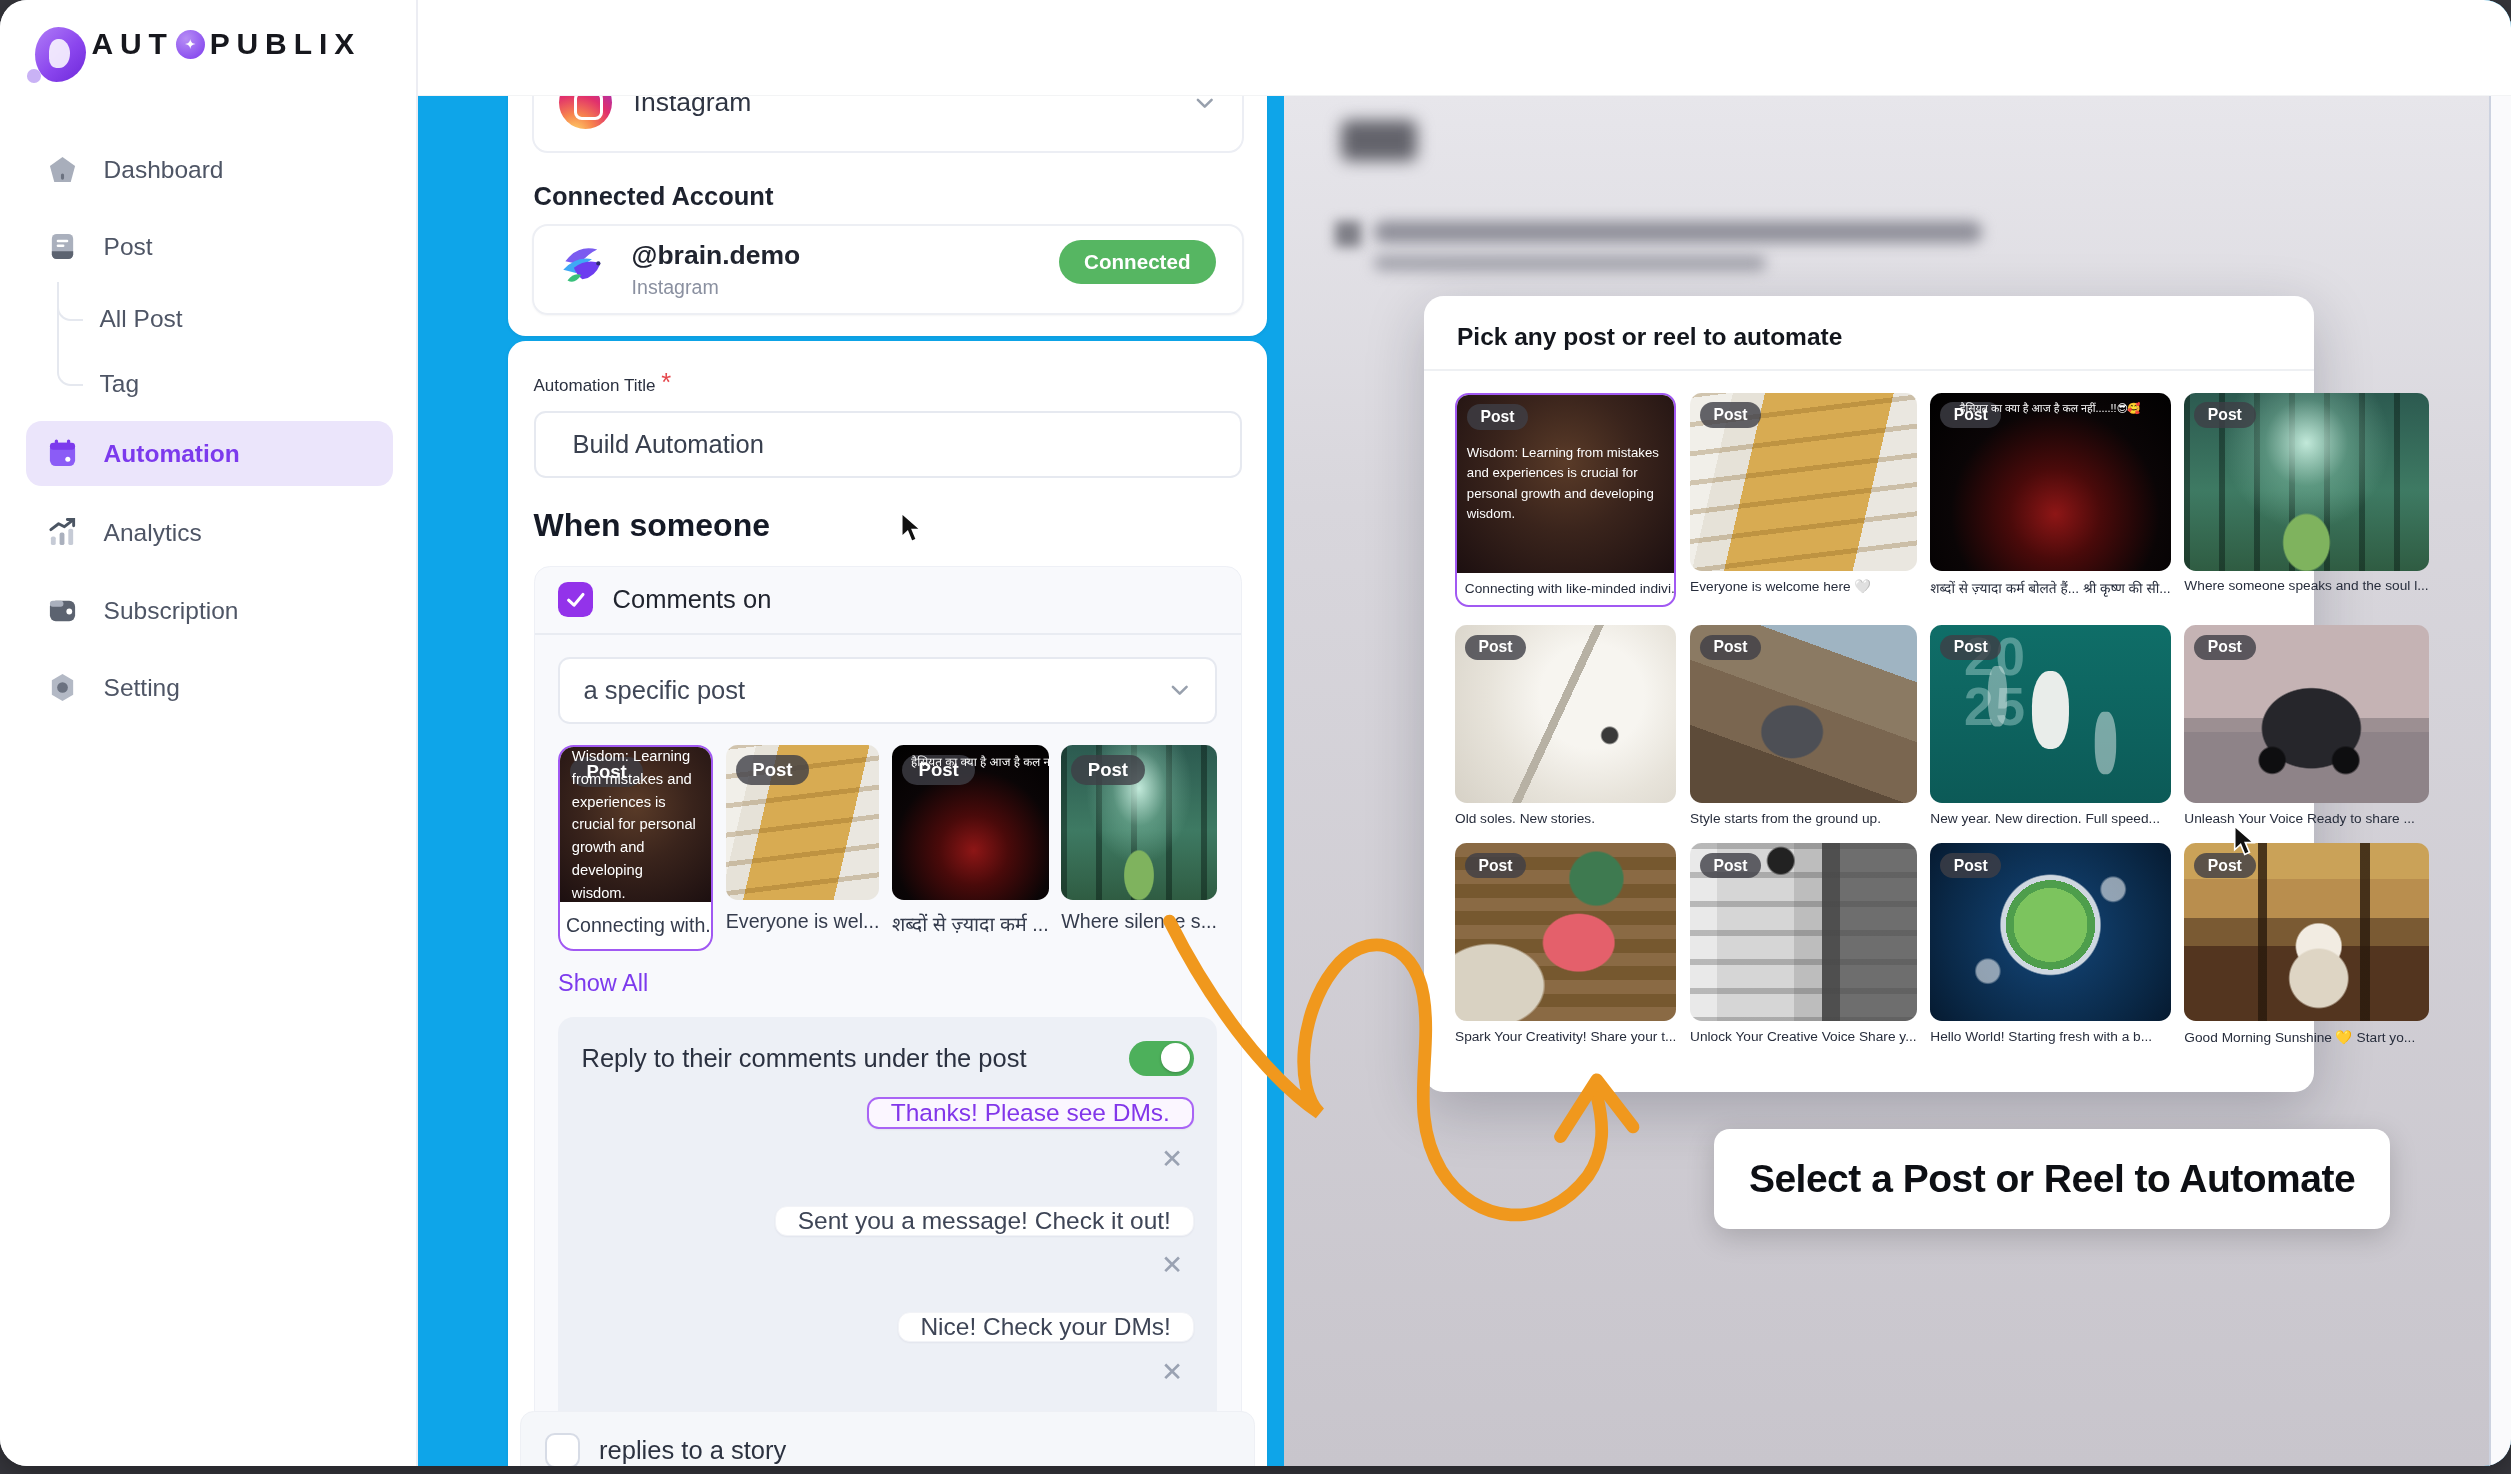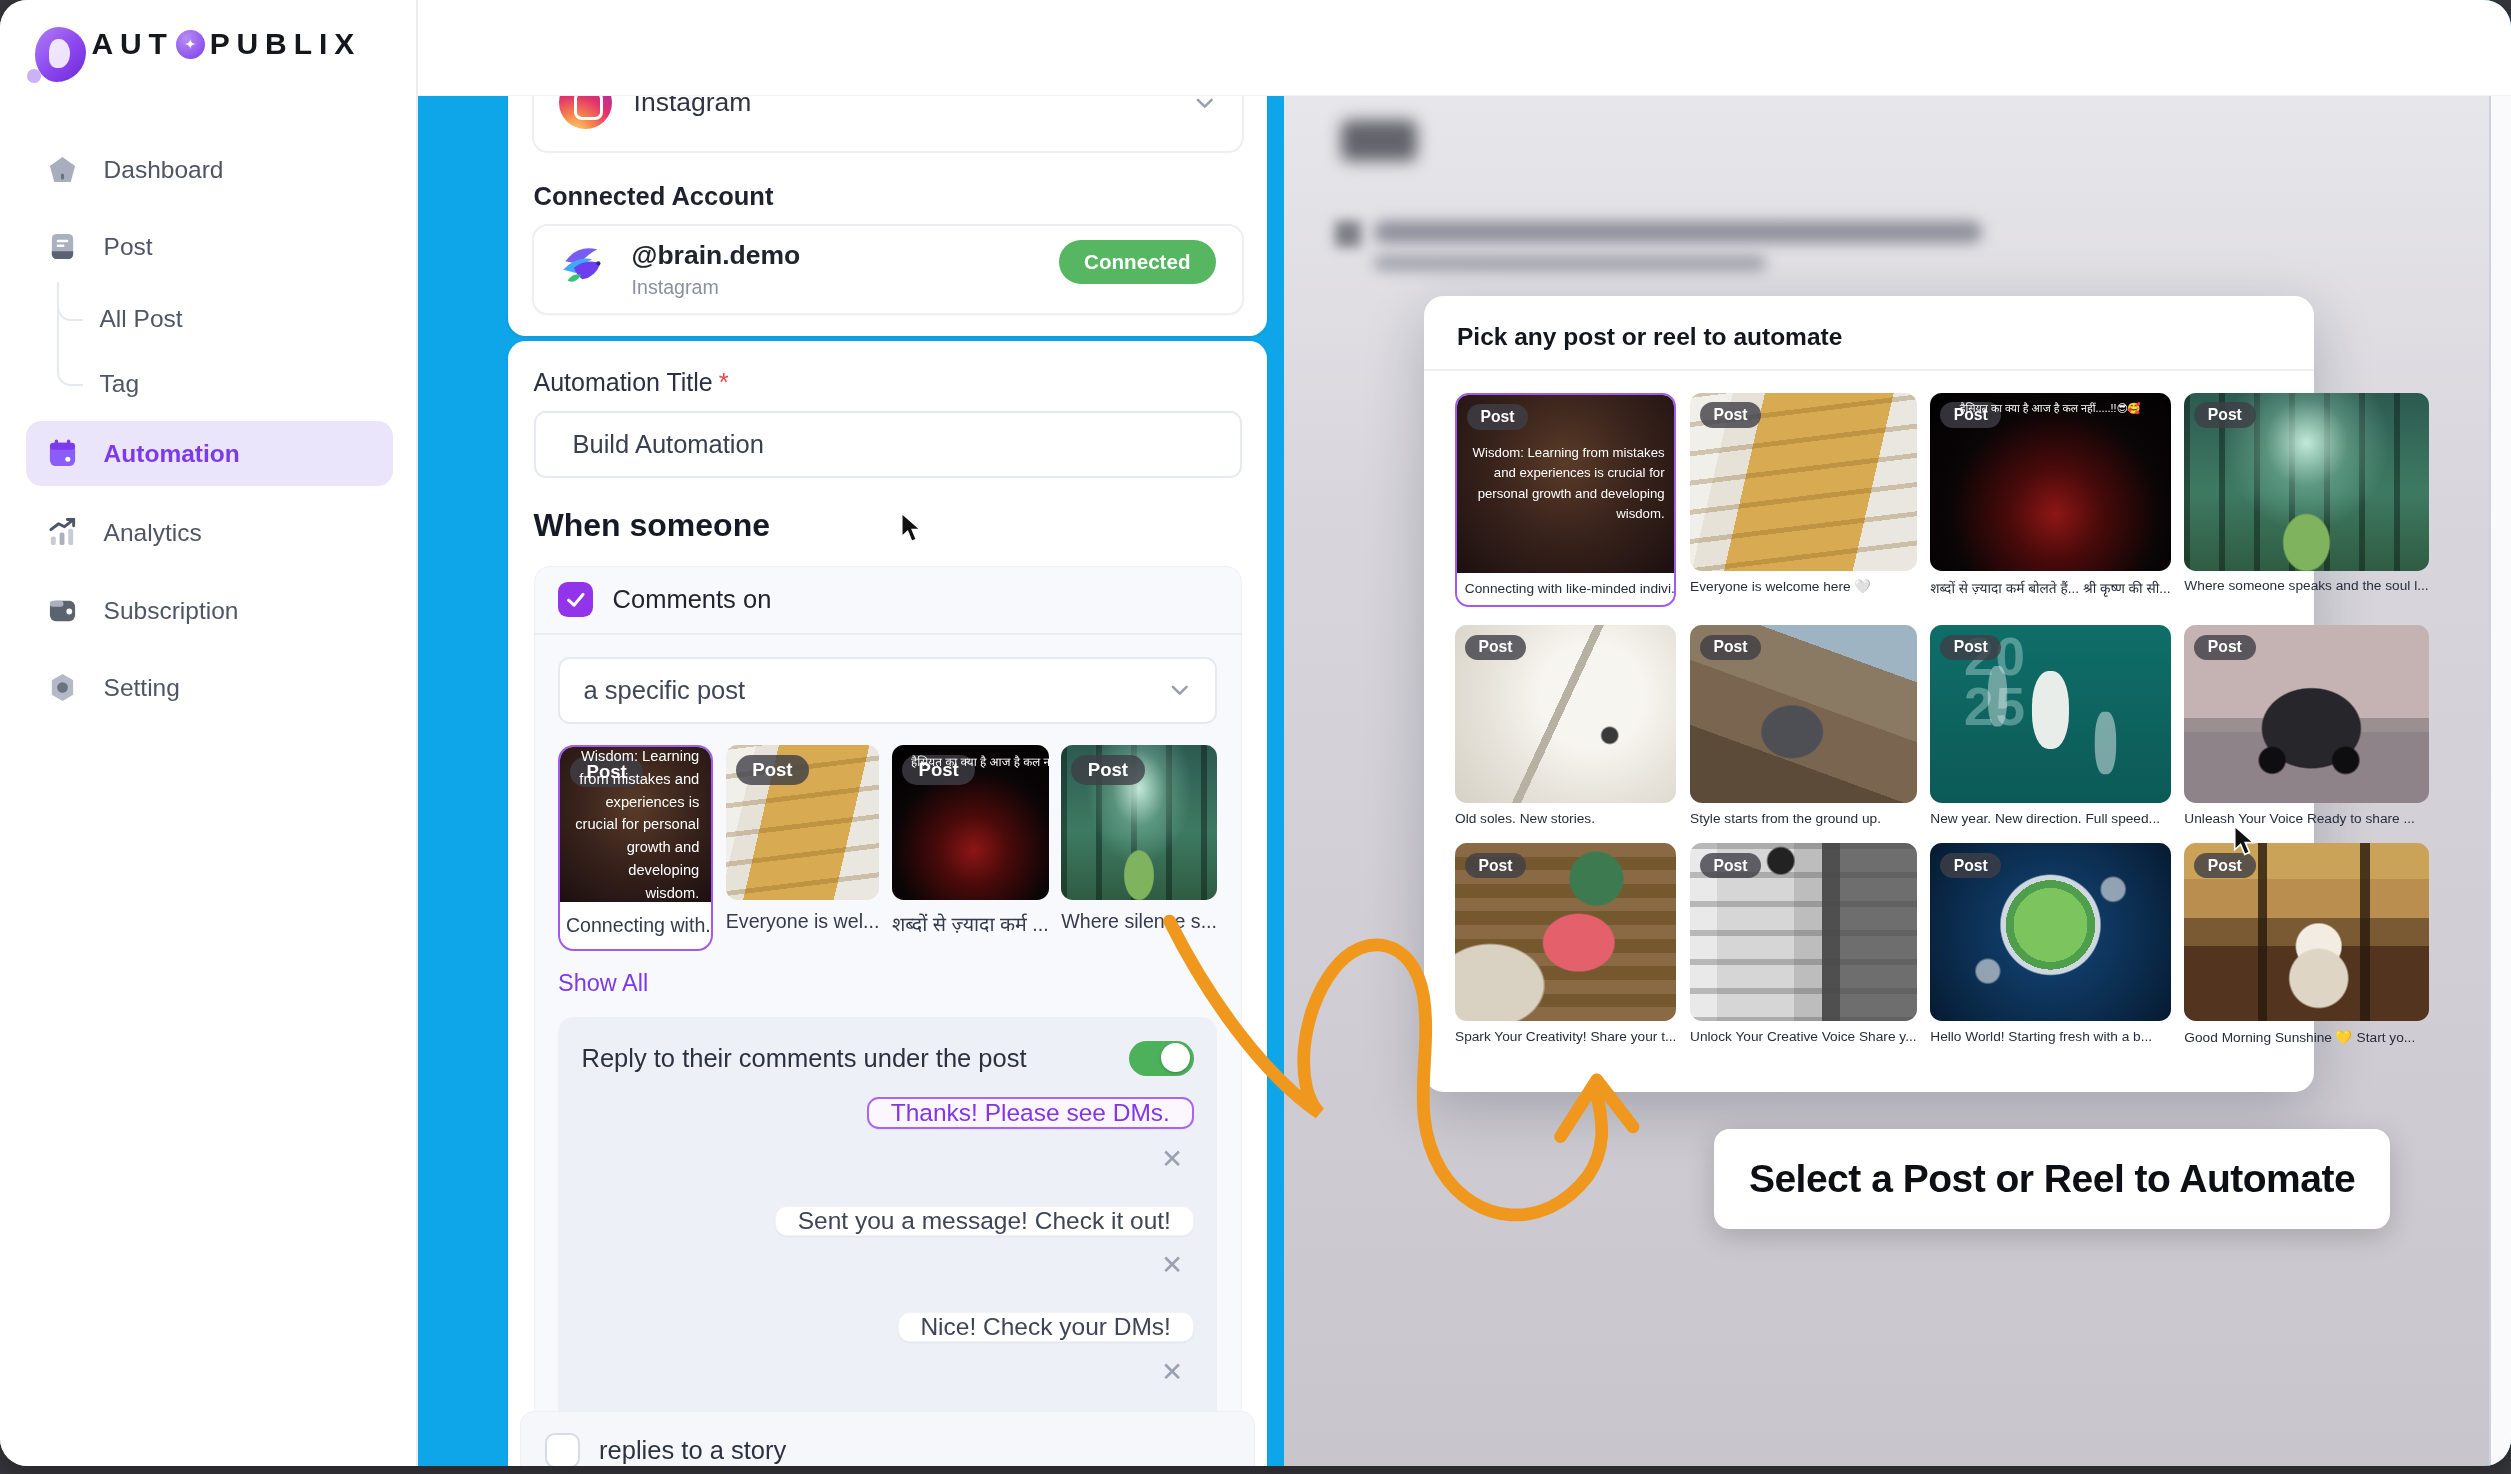--- a/index.html
+++ b/index.html
@@ -71,21 +71,21 @@
   .chev { margin-left:auto; width:23.5px; height:23.5px; }
   .section-label { margin:29px 2px 13.7px; font-size:25.5px; font-weight:700; color:#1d222e; }
   .account-card { border:2px solid #edeff4; border-radius:15.7px; padding:13.7px 25.5px; display:flex;
                   align-items:flex-start; gap:21.6px; box-shadow:0 1px 2px rgba(0,0,0,.04); }
   .acct-handle { font-size:26.5px; font-weight:700; color:#20242f; }
   .acct-platform { font-size:19.6px; color:#8a90a0; margin-top:4.9px; }
   .badge-green { margin-left:auto; background:#56b662; color:#fff; font-size:20.6px; font-weight:700;
                  padding:9.8px 25.5px; border-radius:979px; }
 
   .card-b { top:341px; padding:27.4px 25.5px 23.5px; }
-  .field-label { font-size:25px; color:#2b3140; font-weight:500;margin-top:16px; }
+  .field-label { font-size:17px; color:#2b3140; font-weight:500;margin-top:16px; }
   .req { color:#e5484d; margin-left:5.9px; font-size:25.5px; }
   .text-input { height:67px; border:2px solid #e6e9f0; border-radius:11.8px; display:flex; align-items:center;
                 padding:0 37px; font-size:25.5px; color:#39404f; margin-top:13.7px; background:#fff; }
   .when-heading { font-size:32px; font-weight:700; color:#151a26; margin:29px 0 21.6px; }
 
   .cmt-section { background:#f8f9fc; border:1px solid #eef0f6; border-radius:15.7px; overflow:hidden; }
   .cmt-head { display:flex; align-items:center; gap:19.6px; padding:15.7px 23.5px; border-bottom:2px solid #e9ecf2;
               font-size:25.5px; color:#20242e; font-weight:500; }
   .cb { width:35px; height:35px; border-radius:9.8px; background:#9333ea; display:flex; align-items:center;
         justify-content:center; cursor:pointer; flex:0 0 35px; }
@@ -98,21 +98,21 @@
   .thumbs .post-card { width:162px; cursor:pointer; }
   .thumbs .post-card.selected { width:184px; border:2.9px solid #a159f2; border-radius:15.7px; background:#fff; overflow:hidden; }
   .thumbs .post-img { height:155px; border-radius:11.8px; position:relative; overflow:hidden; }
   .thumbs .post-card.selected .post-img { border-radius:11.8px 11.8px 0 0; }
   .thumbs .post-caption { margin-top:9.8px; font-size:19.6px; color:#343b4c; text-align:center;
                           white-space:nowrap; overflow:hidden; }
   .thumbs .post-card.selected .post-caption { margin:0; padding:11.8px 5.9px; }
   .post-badge { position:absolute; top:9.8px; left:9.8px; background:rgba(62,62,70,.8); color:#fff;
                 font-size:18.6px; font-weight:600; padding:5.9px 16.7px; border-radius:979px; line-height:1; }
   .post-overlay { position:absolute; inset:0; display:flex; align-items:center; justify-content:center;
-                  text-align:right; color:#fff; font-size:14.7px; line-height:1.55; padding:21.6px 11.8px; font-weight:500; }
+                  text-align:left; color:#fff; font-size:14.7px; line-height:1.55; padding:21.6px 11.8px; font-weight:500; }
   .post-top-text { position:absolute; top:7.8px; left:0; right:0; text-align:center; color:#fff; font-size:11.8px;
                    white-space:nowrap; overflow:hidden; padding:0 19px; }
 
   .show-all { display:inline-block; margin-top:19.6px; color:#7c3aed; font-size:23.5px; font-weight:500; cursor:pointer; }
 
   .reply-panel { margin-top:19.6px; background:#edf0f6; border-radius:15.7px; padding:23.5px; }
   .reply-head { display:flex; align-items:center; margin-bottom:21.6px; }
   .reply-label { font-size:25.5px; color:#2b3140; flex:1; }
   .toggle { width:65px; height:35px; border-radius:979px; background:#4db05b; position:relative; cursor:pointer; }
   .toggle::after { content:""; position:absolute; right:3.9px; top:2.9px; width:29px; height:29px; background:#fff;

